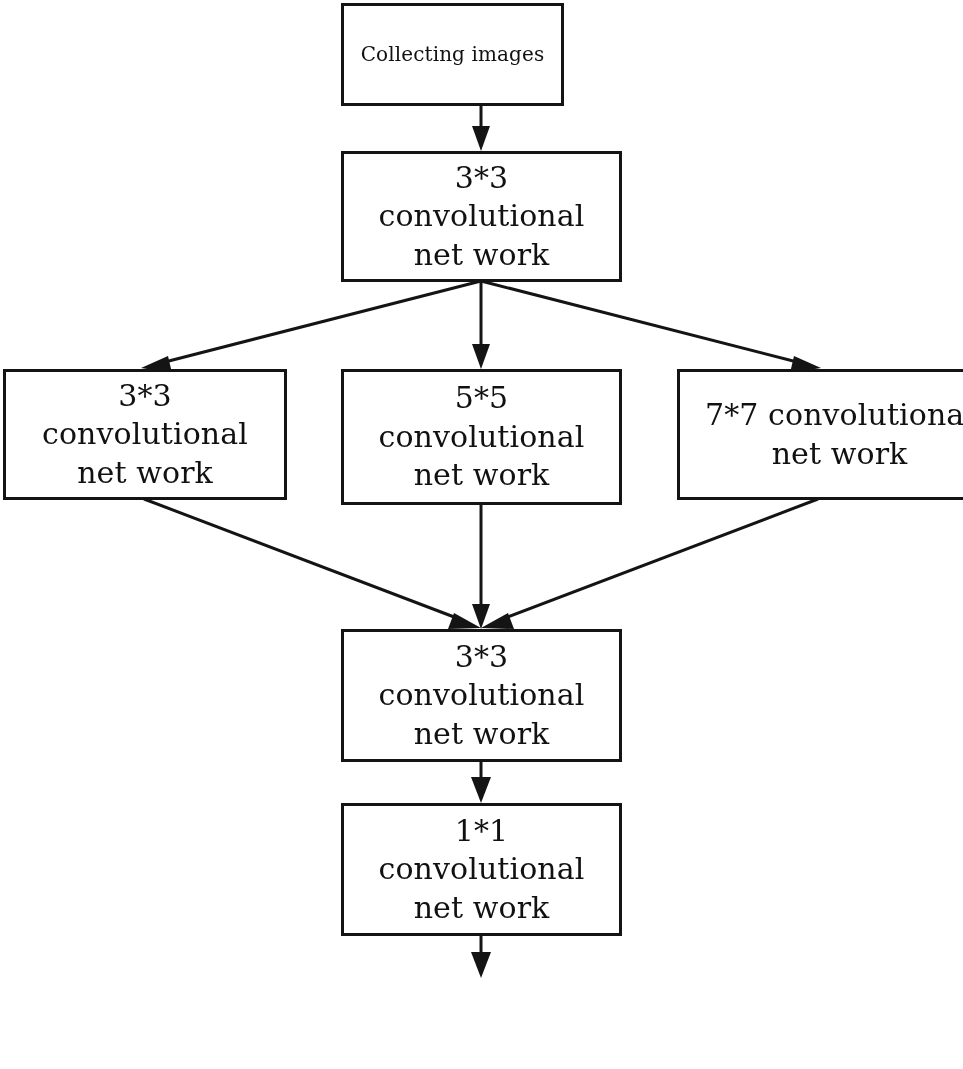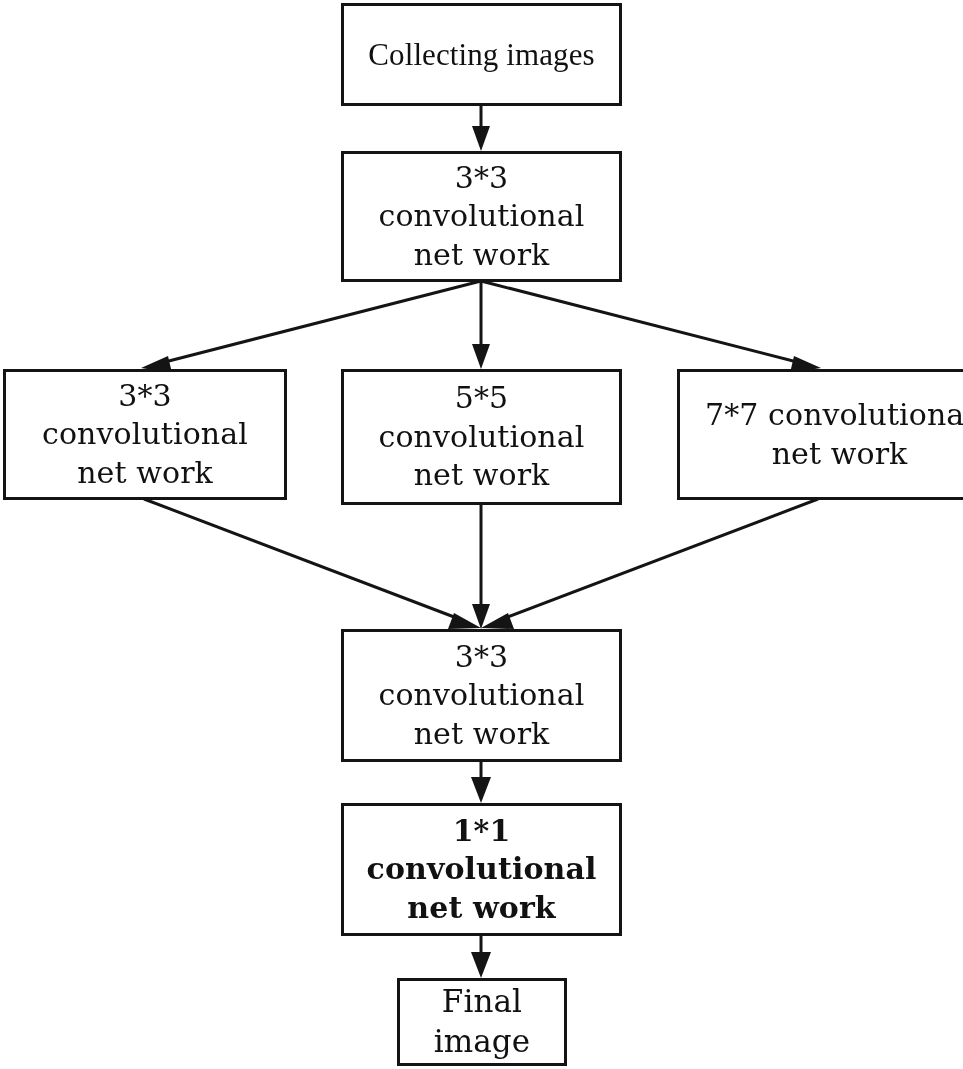--- a/index.html
+++ b/index.html
@@ -95,35 +95,34 @@
       <line x1="481" y1="761" x2="481" y2="786"></line>
       <polygon class="head" points="481,803 471,777 491,777"></polygon>
     </g>
 
     <g>
       <line x1="481" y1="935" x2="481" y2="961"></line>
       <polygon class="head" points="481,978 471,952 491,952"></polygon>
     </g>
   </svg>
 
-  <div class="node" style="left:341px; top:3px; width:281px; height:103px; font-size:31px;font-family:Liberation Serif, serif;">Collecting images</div>
+  <div class="node" style="left:341px; top:3px; width:223px; height:103px; font-size:20px;">Collecting images</div>
 
   <div class="node" style="left:341px; top:151px; width:281px; height:131px;">3*3 convolutional
 net work</div>
 
   <div class="node" style="left:3px; top:369px; width:284px; height:131px;">3*3 convolutional
 net work</div>
 
   <div class="node" style="left:341px; top:369px; width:281px; height:136px;">5*5 convolutional
 net work</div>
 
   <div class="node" style="left:677px; top:369px; width:325px; height:131px;">7*7 convolutional
 net work</div>
 
   <div class="node" style="left:341px; top:629px; width:281px; height:133px;">3*3 convolutional
 net work</div>
 
-  <div class="node" style="left:341px; top:803px; width:281px; height:133px;font-weight:bold;">1*1 convolutional
+  <div class="node" style="left:341px; top:803px; width:281px; height:133px;">1*1 convolutional
 net work</div>
 
-  <div class="node" style="left:397px; top:978px; width:170px; height:88px; font-size:31px;">Final image</div>
 
 </div>
 
 </body></html>

